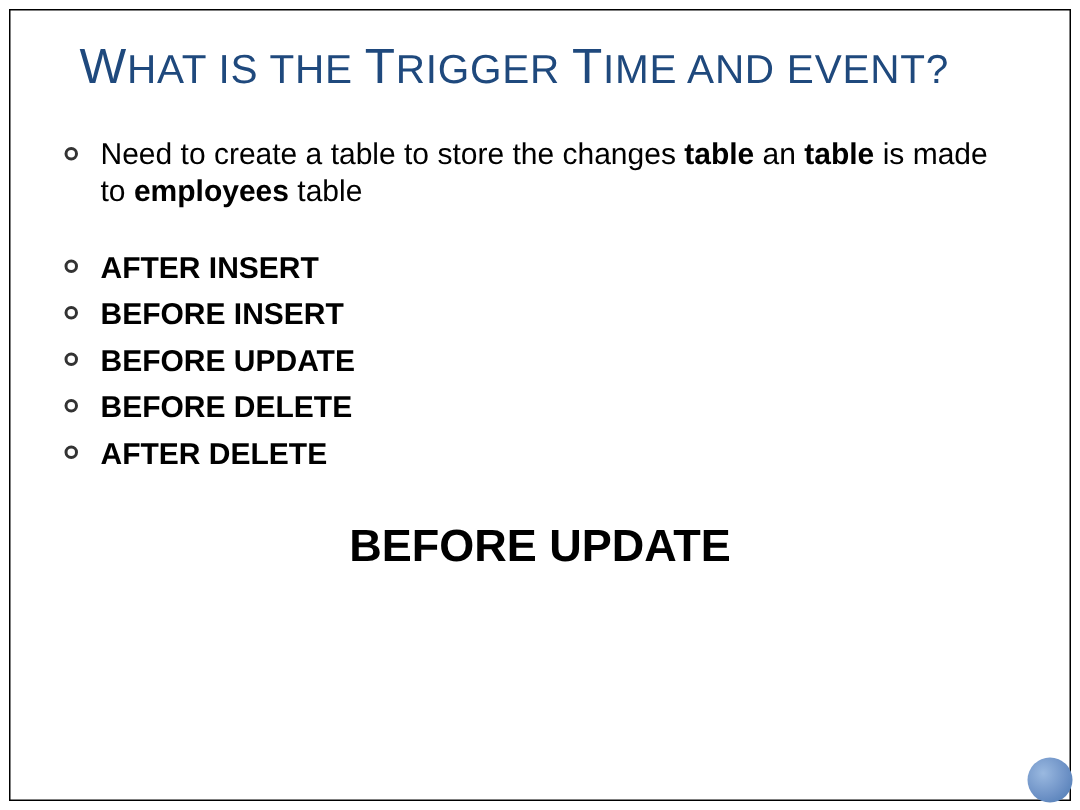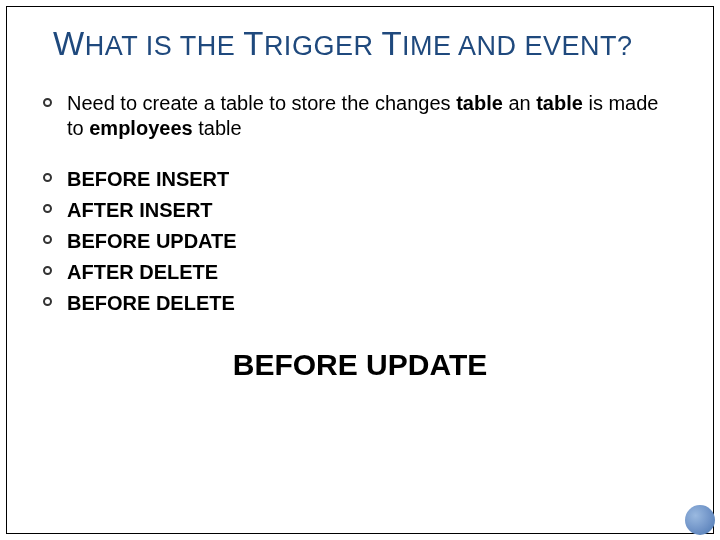--- a/index.html
+++ b/index.html
@@ -87,25 +87,25 @@
 
 <div class="slide" data-name="slide-frame">
 
   <div class="title" data-name="slide-title"><span class="cap">W</span>HAT IS THE <span class="cap">T</span>RIGGER <span class="cap">T</span>IME AND EVENT?</div>
 
   <div class="content" data-name="slide-content">
     <ul class="lvl1" data-name="bullet-list">
       <li data-name="intro-bullet">Need to create a table to store the changes <b>table</b> an <b>table</b> is made to <b>employees</b> table</li>
       <li data-name="options-container" style="padding: 0px; margin-bottom: 0px; list-style: none; position: static;">
         <ul class="lvl2" data-name="options-list">
+            <li data-name="option-item">AFTER INSERT</li>
             <li data-name="option-item">BEFORE INSERT</li>
-            <li data-name="option-item">AFTER INSERT</li>
             <li data-name="option-item">BEFORE UPDATE</li>
+            <li data-name="option-item">BEFORE DELETE</li>
             <li data-name="option-item">AFTER DELETE</li>
-            <li data-name="option-item">BEFORE DELETE</li>
           </ul>
       </li>
     </ul>
     <div class="answer" data-name="answer-text">BEFORE UPDATE</div>
   </div>
 
   <div class="corner-dot" data-name="decorative-sphere-icon"></div>
 </div>
 
 </body></html>

